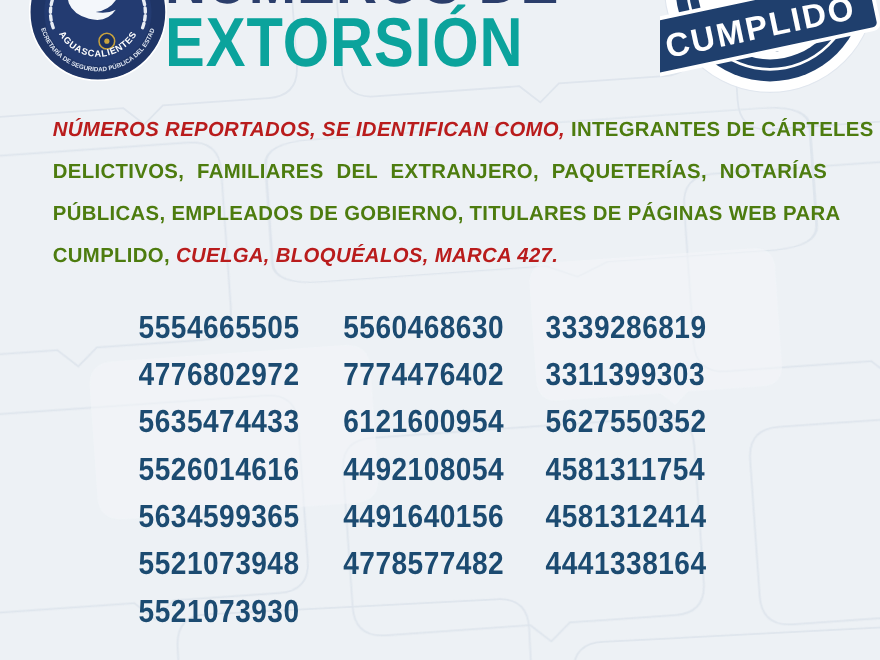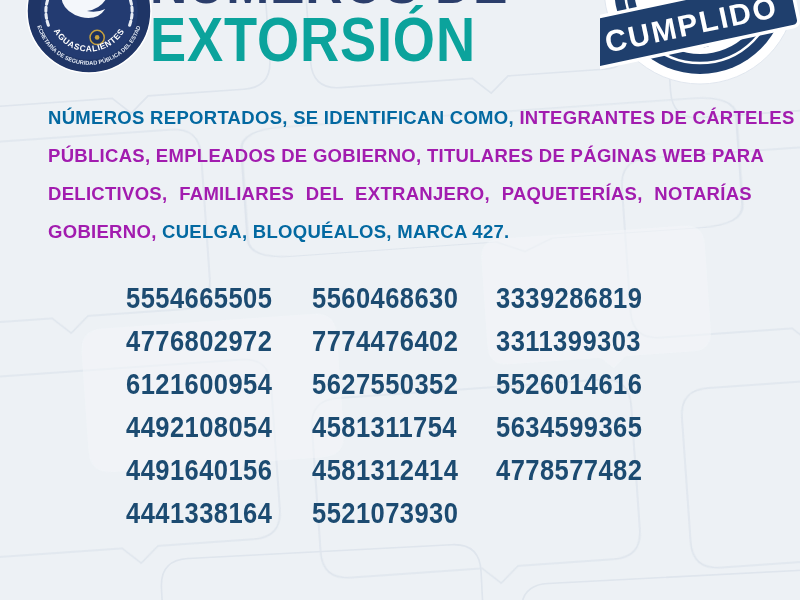--- a/index.html
+++ b/index.html
@@ -20,22 +20,22 @@
   .title-line2{font-size:63px;color:#0BA39C;}
   .paragraph{
     position:absolute;left:48px;top:99px;width:704px;
     font-size:18.5px;font-weight:700;letter-spacing:0.3px;color:#16486E;
   }
   .para-line{
     height:38px;line-height:38px;white-space:nowrap;
     text-align:justify;text-align-last:justify;
   }
   .para-line.last{text-align-last:left;}
-  .teal{color:#a21caf;}
-  .navy{color:#0369a1;}
+  .teal{color:#4d7c0f;}
+  .navy{color:#b91c1c;font-style:italic;}
   .numbers{
     position:absolute;left:126px;top:277px;
     display:grid;grid-template-columns:186px 184px 186px;grid-auto-rows:43px;
     font-size:29px;font-weight:700;color:#1C4B71;
   }
   .num-cell{line-height:43px;white-space:nowrap;text-decoration:underline;}
   .num-cell span{display:inline-block;transform:scaleX(0.88);transform-origin:left center;letter-spacing:0.5px;}
 </style>
 </head>
 <body>
@@ -101,39 +101,41 @@
       <text x="52" y="163" font-size="42" font-weight="bold" fill="#1F3F6D" letter-spacing="-1" textLength="62" lengthAdjust="spacingAndGlyphs">100</text>
     </g>
     <g transform="rotate(-12 90 135)">
       <rect x="-15" y="110" width="212" height="50" rx="6" fill="#1F3F6D" stroke="#ffffff" stroke-width="3.5"></rect>
       <text x="91" y="147" font-size="30" font-weight="bold" fill="#ffffff" text-anchor="middle" letter-spacing="2">CUMPLIDO</text>
     </g>
   </svg>
 
   <div class="paragraph">
     <div class="para-line"><span class="navy">NÚMEROS REPORTADOS, SE IDENTIFICAN COMO, </span><span class="teal">INTEGRANTES DE CÁRTELES</span></div>
+    <div class="para-line"><span class="teal">DELICTIVOS, FAMILIARES DEL EXTRANJERO, PAQUETERÍAS, NOTARÍAS</span></div>
     <div class="para-line"><span class="teal">PÚBLICAS, EMPLEADOS DE GOBIERNO, TITULARES DE PÁGINAS WEB PARA</span></div>
-    <div class="para-line"><span class="teal">DELICTIVOS, FAMILIARES DEL EXTRANJERO, PAQUETERÍAS, NOTARÍAS</span></div>
-    <div class="para-line last"><span class="teal">GOBIERNO, </span><span class="navy">CUELGA, BLOQUÉALOS, MARCA 427.</span></div>
+    <div class="para-line last"><span class="teal">CUMPLIDO, </span><span class="navy">CUELGA, BLOQUÉALOS, MARCA 427.</span></div>
   </div>
 
   <div class="numbers">
     <div class="num-cell"><span>5554665505</span></div>
     <div class="num-cell"><span>5560468630</span></div>
     <div class="num-cell"><span>3339286819</span></div>
     <div class="num-cell"><span>4776802972</span></div>
     <div class="num-cell"><span>7774476402</span></div>
     <div class="num-cell"><span>3311399303</span></div>
+    <div class="num-cell"><span>5635474433</span></div>
     <div class="num-cell"><span>6121600954</span></div>
     <div class="num-cell"><span>5627550352</span></div>
     <div class="num-cell"><span>5526014616</span></div>
     <div class="num-cell"><span>4492108054</span></div>
     <div class="num-cell"><span>4581311754</span></div>
     <div class="num-cell"><span>5634599365</span></div>
     <div class="num-cell"><span>4491640156</span></div>
     <div class="num-cell"><span>4581312414</span></div>
+    <div class="num-cell"><span>5521073948</span></div>
     <div class="num-cell"><span>4778577482</span></div>
     <div class="num-cell"><span>4441338164</span></div>
     <div class="num-cell"><span>5521073930</span></div>
     <div class="num-cell"><span></span></div>
   </div>
 
 </div>
 
 </body></html>

